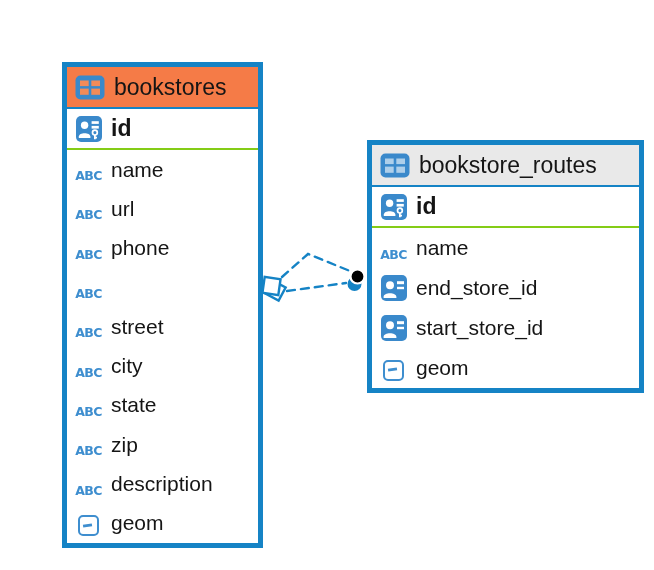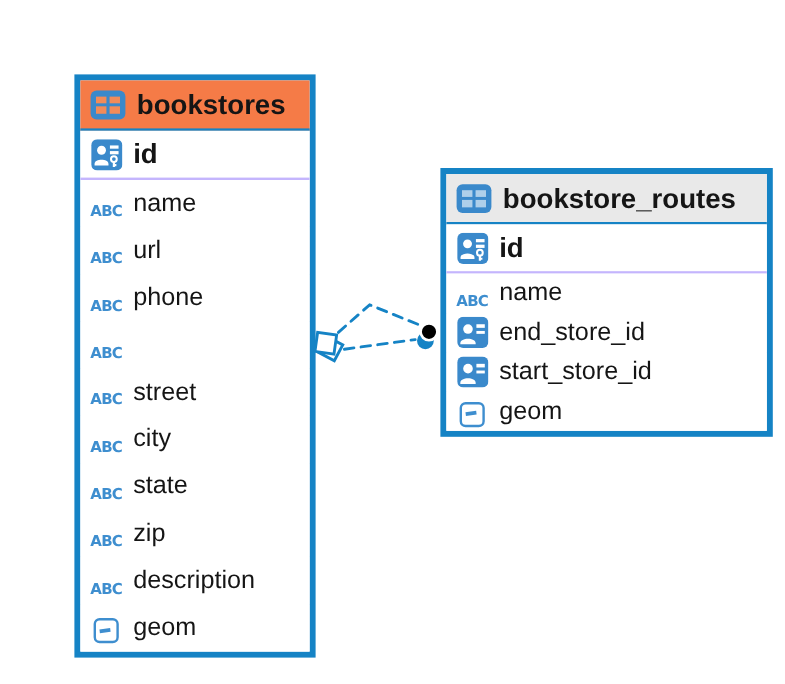--- a/index.html
+++ b/index.html
@@ -2,30 +2,30 @@
 <html><head>
 <meta charset="utf-8">
 <style>
   html,body{margin:0;padding:0;background:#fff;}
   body{width:654px;height:570px;font-family:"Liberation Sans",sans-serif;color:#151515;}
   .canvas{position:relative;width:654px;height:570px;background:#fff;overflow:hidden;}
 
   .table-card{position:absolute;background:#fff;border:5px solid #1583C5;box-sizing:border-box;
               display:flex;flex-direction:column;}
   .t-left{left:62px;top:62px;width:201px;height:486px;}
-  .t-right{left:367px;top:140px;width:277px;height:224px;}
+  .t-right{left:367px;top:140px;width:277px;height:253px;}
 
   .t-header{flex:0 0 40px;display:flex;align-items:center;gap:9px;padding:0 8px;
             border-bottom:2px solid #1583C5;}
   .orange .t-header{background:#F57B47;}
   .gray   .t-header{background:#E9E9E9;}
-  .t-title{font-size:23px;white-space:nowrap;font-weight:bold;}
+  .t-title{font-size:23px;white-space:nowrap;}
 
   .t-row{display:flex;align-items:center;gap:9px;padding:0 8px;box-sizing:border-box;background:#fff;}
-  .pk-row{flex:0 0 41px;border-bottom:2px solid #c4b5fd;}
+  .pk-row{flex:0 0 41px;border-bottom:2px solid #84cc16;}
   .pk-label{font-size:23px;font-weight:bold;}
   .t-cols{flex:1;display:flex;flex-direction:column;}
   .col-row{flex:1;}
   .col-label{font-size:21px;white-space:nowrap;}
 
   .tbl-icon{flex:0 0 30px;height:25px;display:flex;align-items:center;}
   .tbl-icon svg{display:block;}
   .orange .tbl-icon .cell{fill:#F28B59;}
   .gray   .tbl-icon .cell{fill:#AECFEA;}
 

